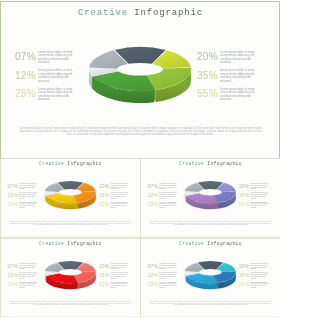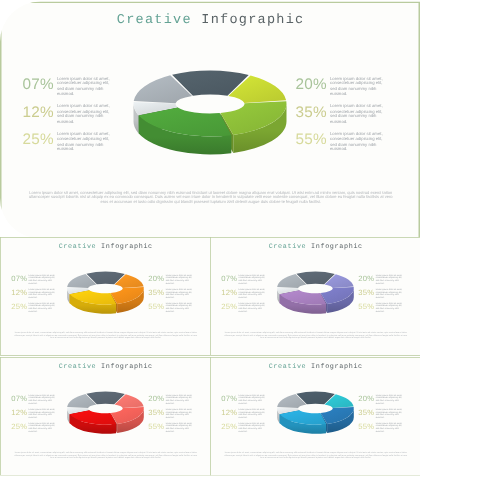--- a/index.html
+++ b/index.html
@@ -1,20 +1,20 @@
 <!DOCTYPE html>
 <html><head>
 <meta charset="utf-8">
 <style>
   html,body{margin:0;padding:0;background:#ffffff;}
   body{width:281px;height:318px;font-family:"Liberation Sans",sans-serif;overflow:hidden;}
   .page{position:absolute;left:0;top:0;width:281px;height:318px;background:#ffffff;}
 
   .slide-box{position:absolute;overflow:hidden;}
-  .slide-box.hero{left:0px;top:1px;width:320px;height:158px;border-radius:27px;}
+  .slide-box.hero{left:0px;top:1px;width:320px;height:158px;}
   .slide-box.t1{left:0px;top:158px;width:140.5px;height:79.5px;}
   .slide-box.t2{left:139.5px;top:158px;width:140.5px;height:79.5px;}
   .slide-box.t3{left:0px;top:237.5px;width:140.5px;height:79.5px;}
   .slide-box.t4{left:139.5px;top:237.5px;width:140.5px;height:79.5px;}
 
   
   .slide{position:absolute;left:0;top:0;width:280px;height:158px;
          background:#fdfdfb;border:1.2px solid #b9cb9e;box-sizing:border-box;
          transform-origin:0 0;}
   .slide-box.t1 .slide,.slide-box.t2 .slide,

